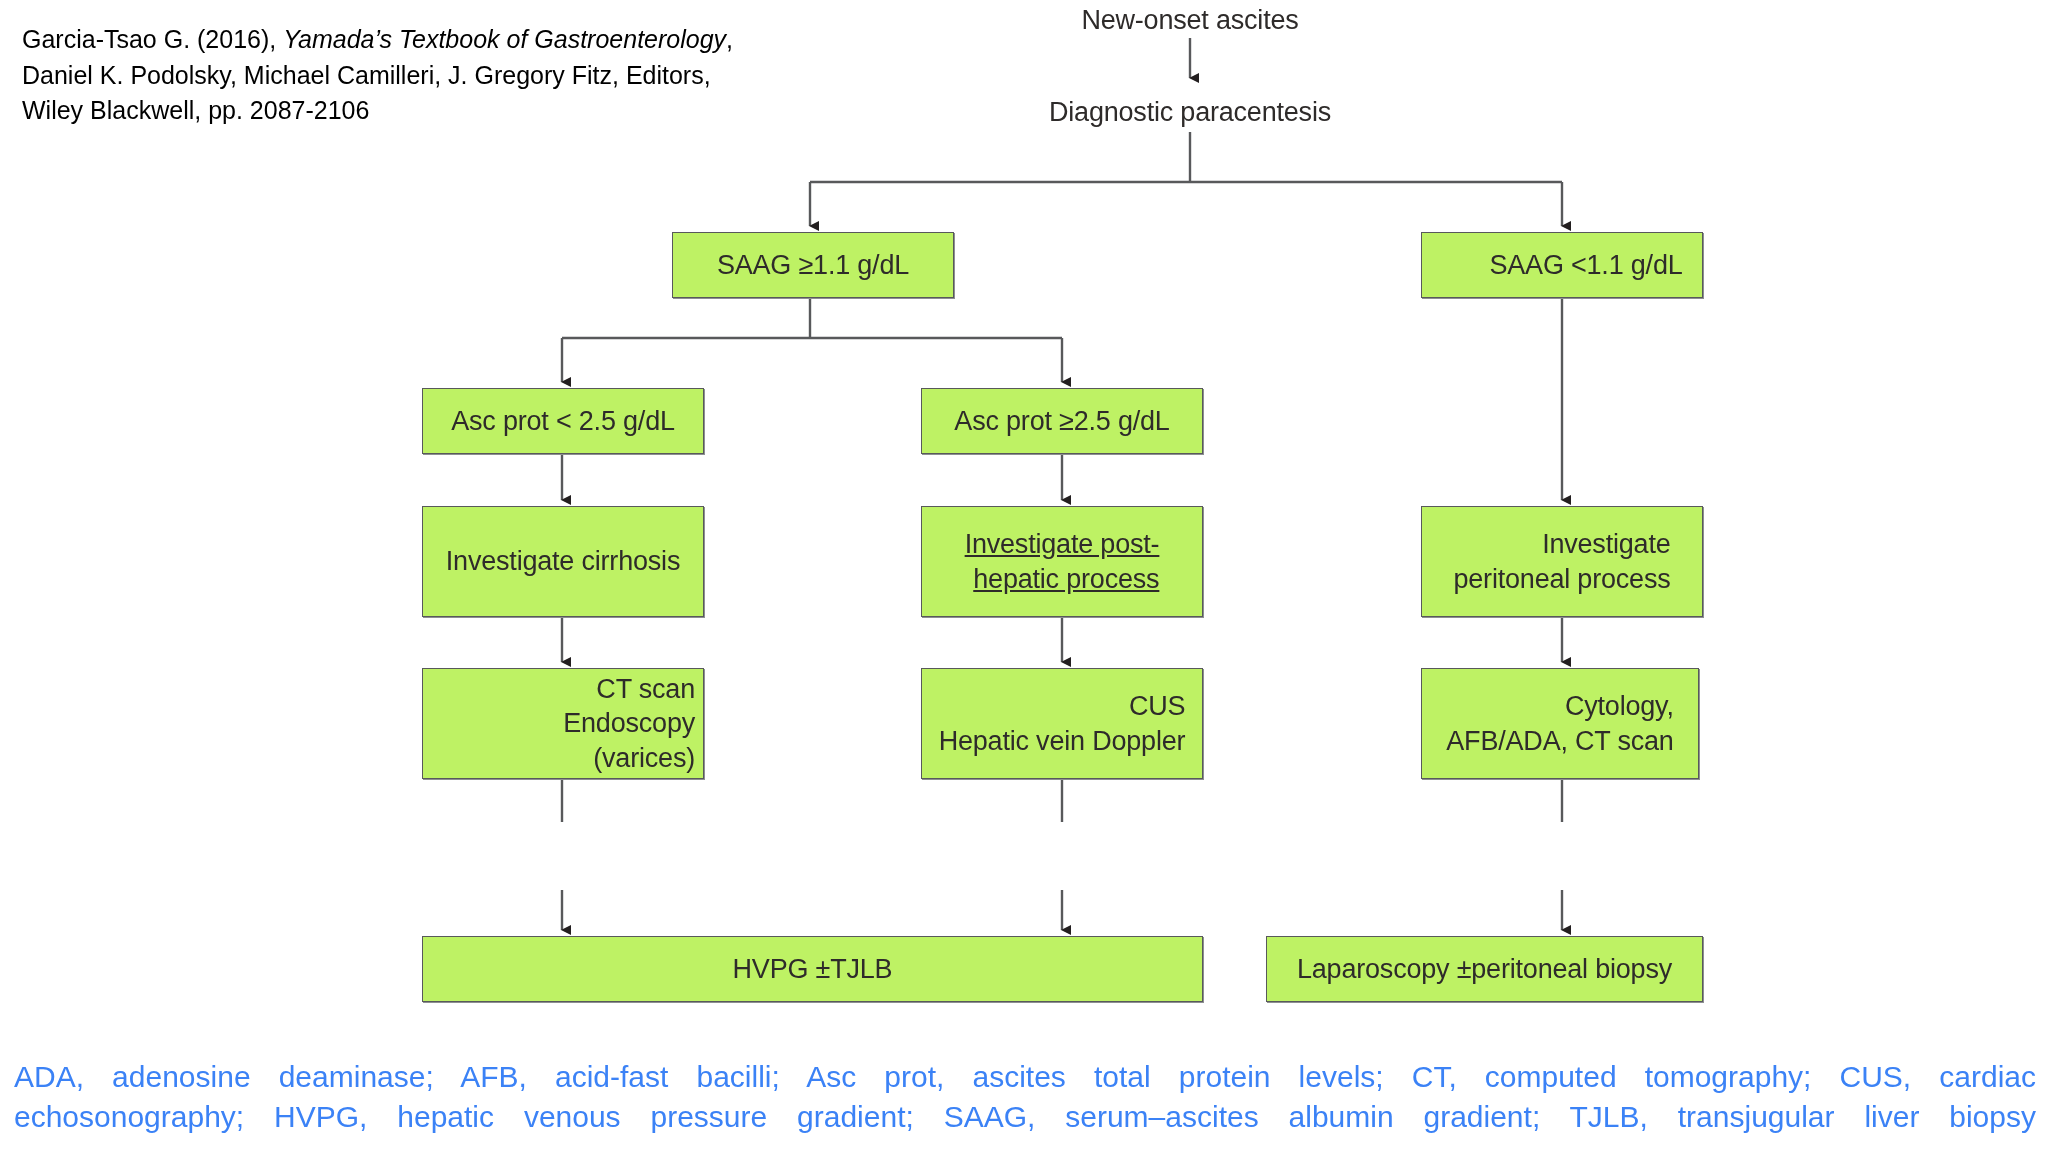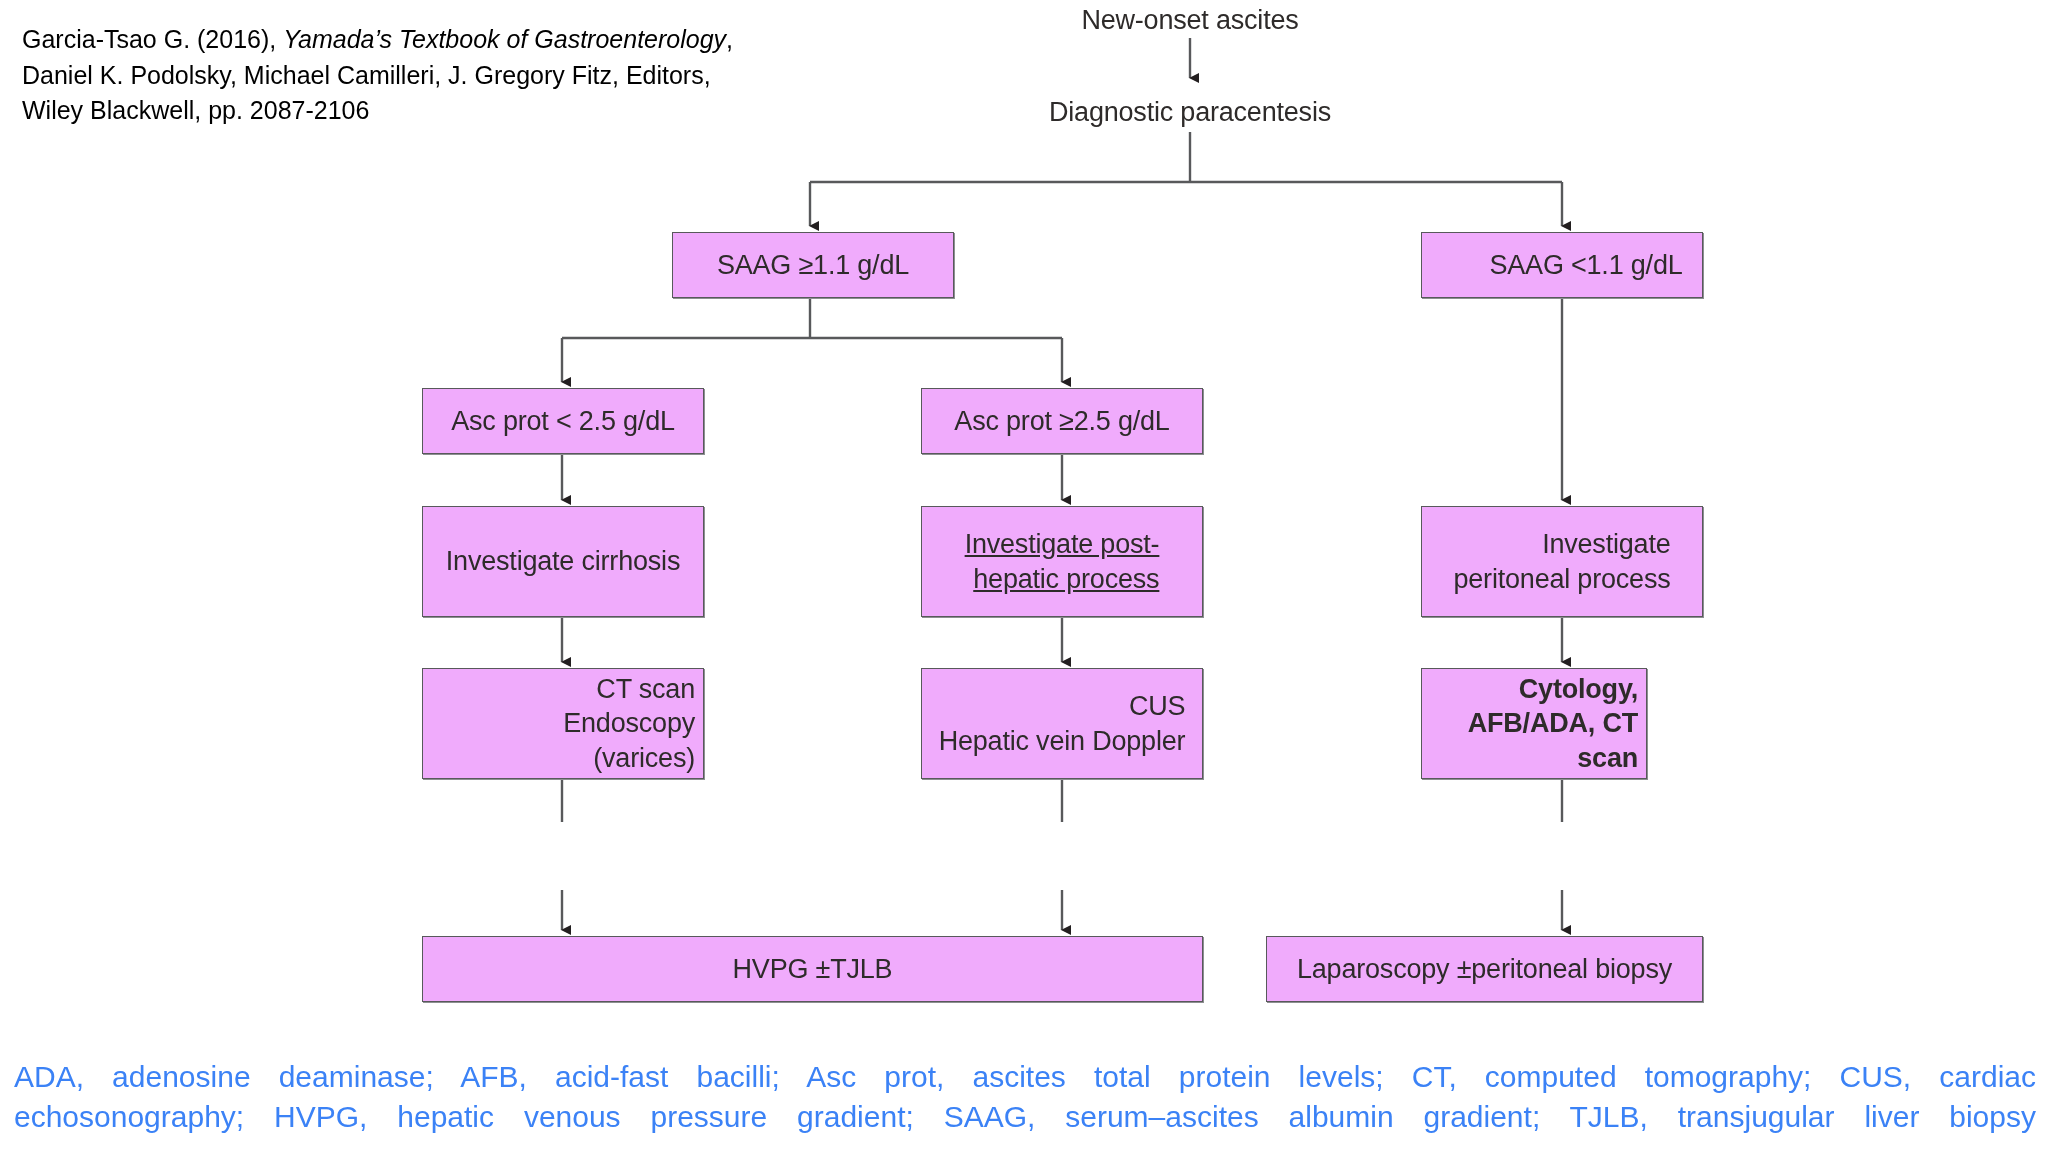--- a/index.html
+++ b/index.html
@@ -52,21 +52,21 @@
     justify-content: center;
     text-align: right;
     font-family: "Liberation Sans", sans-serif;
     font-size: 27px;
     line-height: 1.28;
     color: #2e2b2a;
     letter-spacing: -0.2px;
   }
   .node.boxed {
     border: 1.6px solid #58595b;
-    background: #f0abfc;
+    background: #bef264;
     box-shadow: 1px 1px 0 0 #8d8f91;
   }
   .node.plain {
     border: none;
     background: transparent;
   }
   .node .txt { padding: 0 8px; }
 
   
   #footnote {
@@ -182,21 +182,21 @@
     </span>
   </div>
 
   <div class="node boxed" style="left:921px; top:668px; width:282px; height:111px;">
     <span class="txt">
       <span>CUS</span><br>
       <span>Hepatic vein Doppler</span>
     </span>
   </div>
 
-  <div class="node boxed" style="left:1421px; top:668px; width:226px; height:111px;font-weight:bold;">
+  <div class="node boxed" style="left:1421px; top:668px; width:278px; height:111px;">
     <span class="txt">
       <span>Cytology,</span><br>
       <span>AFB/ADA, CT scan</span>
     </span>
   </div>
 
 
   <div class="node boxed" style="left:422px; top:936px; width:781px; height:66px;">
     <span class="txt">HVPG ±TJLB</span>
   </div>

